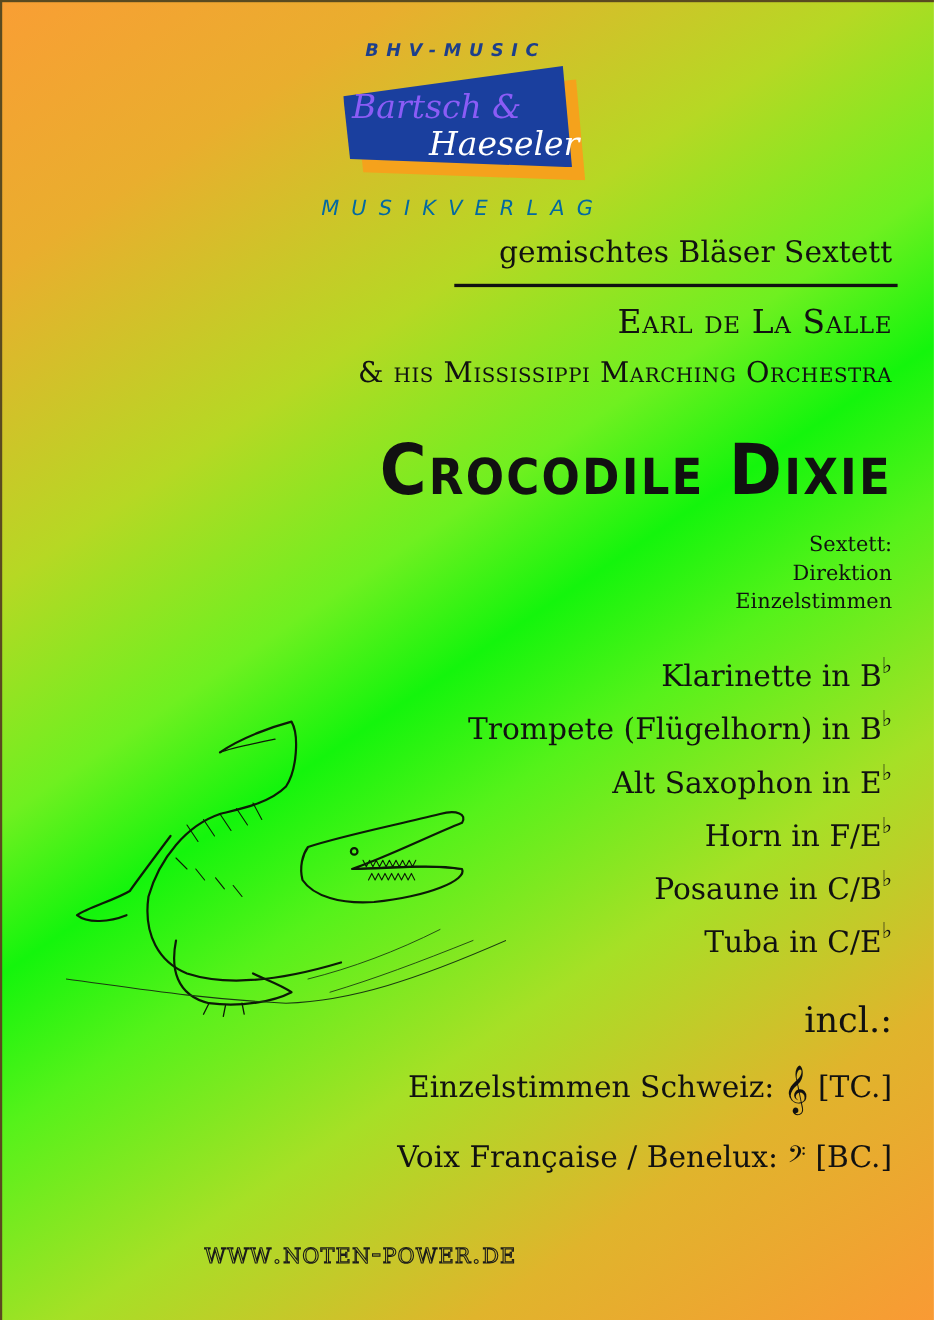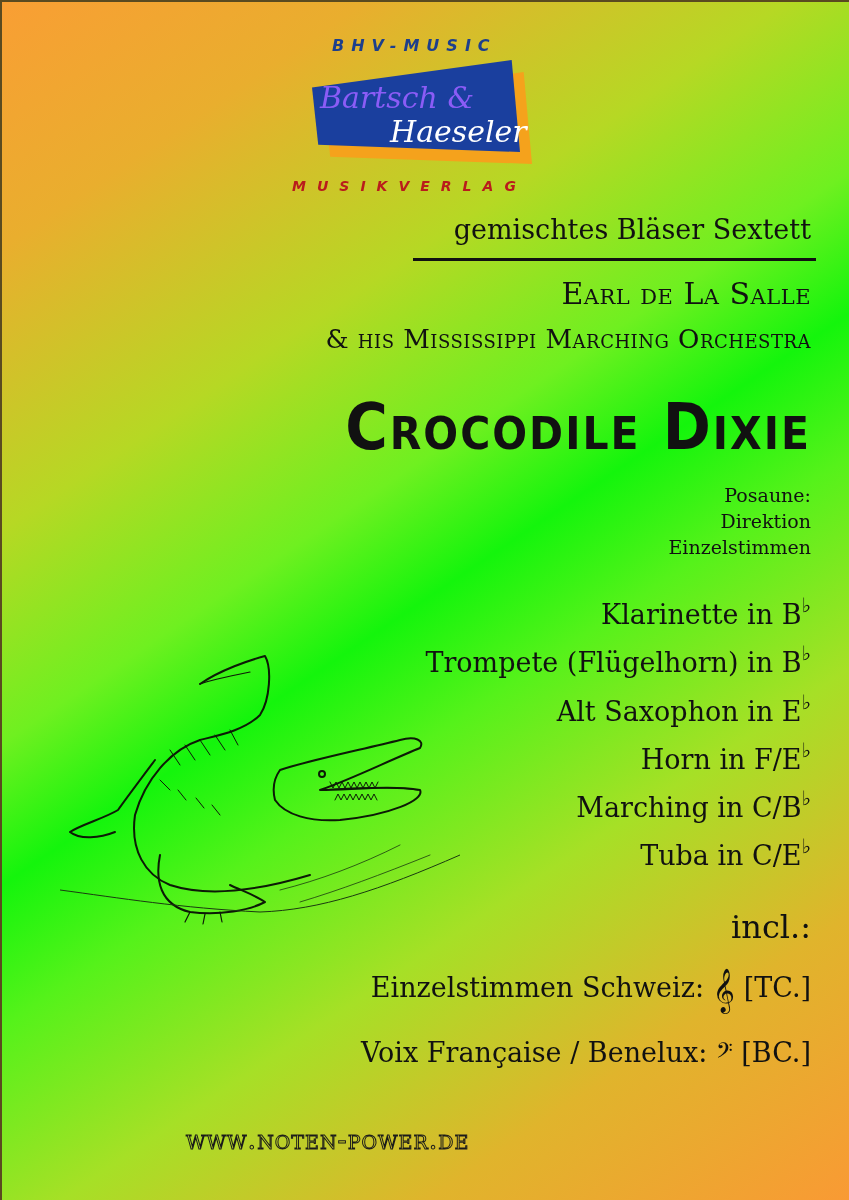--- a/index.html
+++ b/index.html
@@ -13,21 +13,21 @@
     }
     .frame { position: absolute; inset: 0; border-top: 2px solid #5a4a20; border-left: 2px solid #5a4a20; box-sizing: border-box; pointer-events: none; }
 
     
     .logo { position: absolute; left: 290px; top: 28px; width: 250px; height: 175px; }
     .logo .bhv { position: absolute; left: 42px; top: 8px; font-family: "DejaVu Sans", sans-serif; font-style: italic; font-weight: bold; color: #1d3f8c; font-size: 16px; letter-spacing: 7px; }
     .logo .shadow { position: absolute; left: 28px; top: 38px; width: 208px; height: 92px; background: #f5a21c; clip-path: polygon(0% 30%, 96% 0%, 100% 100%, 3% 92%); transform: translate(6px, 6px); }
     .logo .box { position: absolute; left: 22px; top: 32px; width: 208px; height: 92px; background: #1a3f9e; clip-path: polygon(0% 30%, 96% 0%, 100% 100%, 3% 92%); }
     .logo .script1 { position: absolute; left: 30px; top: 52px; color: #8b5cf6; font-family: "DejaVu Serif", serif; font-style: italic; font-size: 30px; }
     .logo .script2 { position: absolute; left: 100px; top: 86px; color: #fff; font-family: "DejaVu Serif", serif; font-style: italic; font-size: 30px; }
-    .logo .verlag { position: absolute; left: 2px; top: 150px; font-family: "DejaVu Sans", sans-serif; font-style: italic; font-weight: bold; color: #b91c1c; font-size: 14px; letter-spacing: 11px; }
+    .logo .verlag { position: absolute; left: 2px; top: 150px; font-family: "DejaVu Sans", sans-serif; font-style: italic; font-weight: normal; color: #0369a1; font-size: 19px; letter-spacing: 11px; }
 
     .r { position: absolute; right: 38px; text-align: right; white-space: nowrap; }
     .subtitle { top: 214px; font-size: 27px; }
     .divider { position: absolute; left: 413px; width: 403px; top: 258px; height: 3px; background: #111; }
     .artist1 { top: 276px; font-size: 30px; font-variant: small-caps; letter-spacing: 0.5px; }
     .artist2 { top: 324px; font-size: 26px; font-variant: small-caps; letter-spacing: 0.5px; }
     .title { top: 390px; font-family: "DejaVu Sans", sans-serif; font-weight: bold; font-size: 58px; letter-spacing: 2px; font-variant: small-caps; transform: scaleY(1.1); transform-origin: right top; }
     .inhalt { top: 482px; font-size: 19px; line-height: 26px; }
     .inst { font-size: 27px; }
     .inst sup { font-size: 20px; position: relative; top: -2px; }
@@ -54,30 +54,30 @@
   <div class="verlag">MUSIKVERLAG</div>
 </div>
 
 <div class="r subtitle">gemischtes Bläser Sextett</div>
 <div class="divider"></div>
 <div class="r artist1">Earl de La Salle</div>
 <div class="r artist2">&amp; his Mississippi Marching Orchestra</div>
 <div class="r title">Crocodile Dixie</div>
 
 <div class="r inhalt">
-  <div>Posaune:</div>
+  <div>Sextett:</div>
   <div>Direktion</div>
   <div>Einzelstimmen</div>
 </div>
 
 <div class="r inst" style="top:595px"><span>Klarinette in B</span><sup>♭</sup></div>
 <div class="r inst" style="top:643px"><span>Trompete (Flügelhorn) in B</span><sup>♭</sup></div>
 <div class="r inst" style="top:692px"><span>Alt Saxophon in E</span><sup>♭</sup></div>
 <div class="r inst" style="top:740px"><span>Horn in F/E</span><sup>♭</sup></div>
-<div class="r inst" style="top:788px"><span>Marching in C/B</span><sup>♭</sup></div>
+<div class="r inst" style="top:788px"><span>Posaune in C/B</span><sup>♭</sup></div>
 <div class="r inst" style="top:836px"><span>Tuba in C/E</span><sup>♭</sup></div>
 
 <div class="r incl">incl.:</div>
 <div class="r swiss">
   <span>Einzelstimmen Schweiz:</span>
   <span class="clef">𝄞</span>
   <span>[TC.]</span>
 </div>
 <div class="r fr">
   <span>Voix Française / Benelux:</span>

